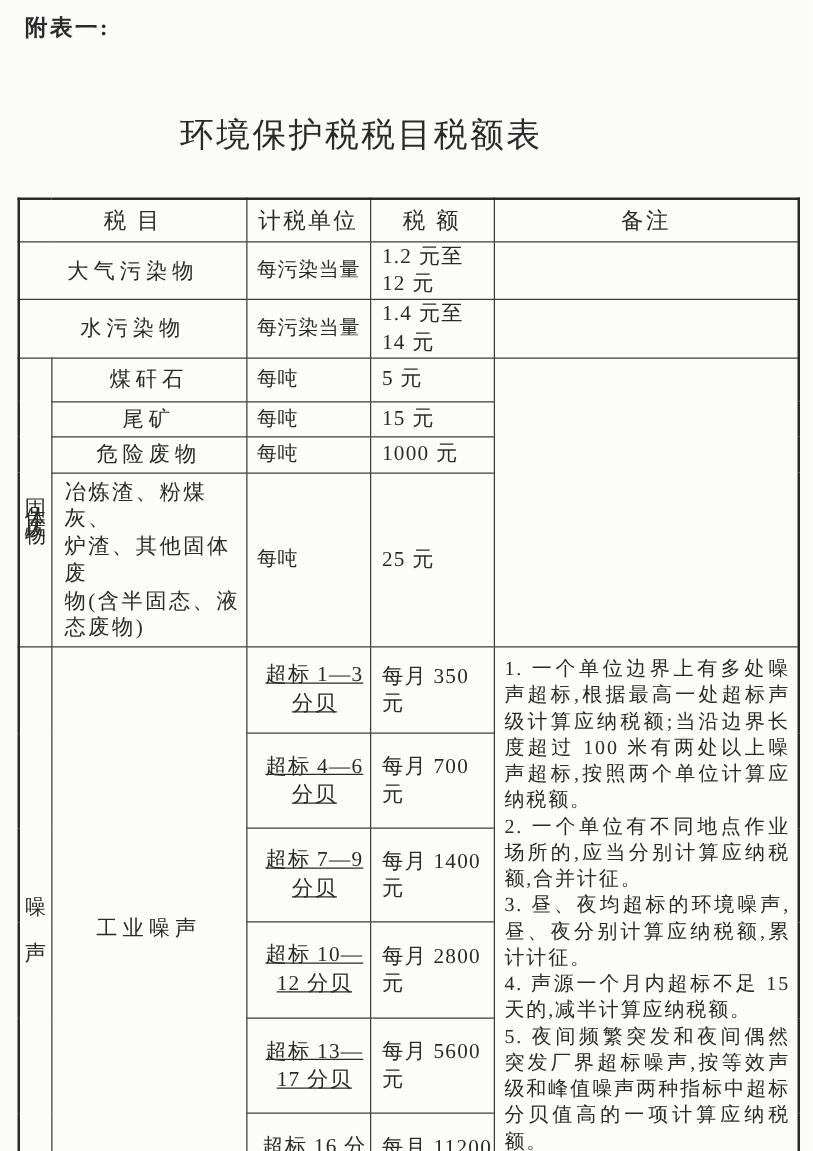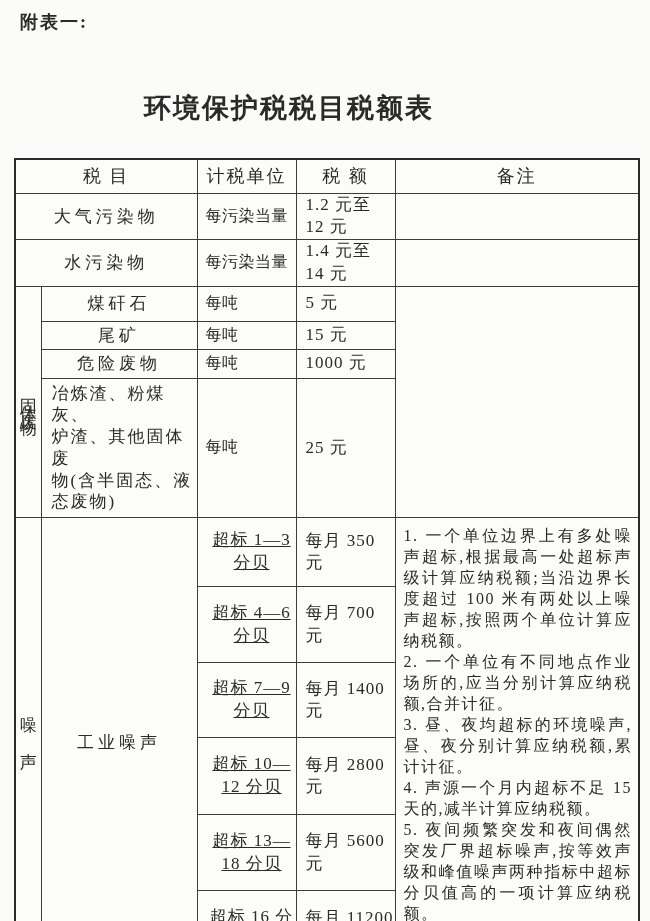--- a/index.html
+++ b/index.html
@@ -10,21 +10,21 @@
     color:#2a2a2a;
     position:relative;
     overflow:hidden;
   }
   .annex {
     position:absolute; left:20px; top:10px;
     font-size:18px; font-weight:bold; letter-spacing:2px;
   }
   .title {
     position:absolute; top:90px; left:0; width:578px;
-    text-align:center; font-size:27px; font-weight:bold; letter-spacing:2px;
+    text-align:center; font-size:27px; font-weight:normal; letter-spacing:2px;
   }
   table.tax-table {
     position:absolute; left:14px; top:158px;
     width:624px; table-layout:fixed;
     border-collapse:collapse;
     border:2px solid #2b2b2b;
     background:#fcfcfa;
   }
   td, th {
     border:1px solid #3c3c3c;
@@ -173,21 +173,21 @@
 
   <tr class="r-n4">
     <td class="c-level">超标 10—
 12 分贝</td>
     <td class="c-amt">每月 2800
 元</td>
   </tr>
 
   <tr class="r-n5">
     <td class="c-level">超标 13—
-18 分贝</td>
+17 分贝</td>
     <td class="c-amt">每月 5600
 元</td>
   </tr>
 
   <tr class="r-n6">
     <td class="c-level">超标 16 分
 贝以上</td>
     <td class="c-amt">每月 11200
 元</td>
   </tr>

